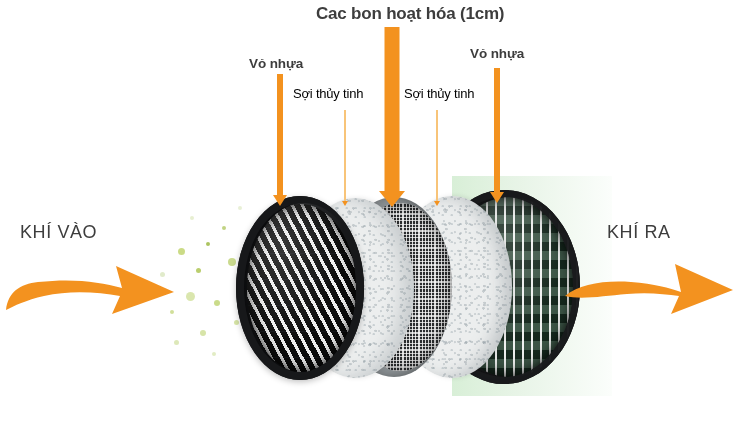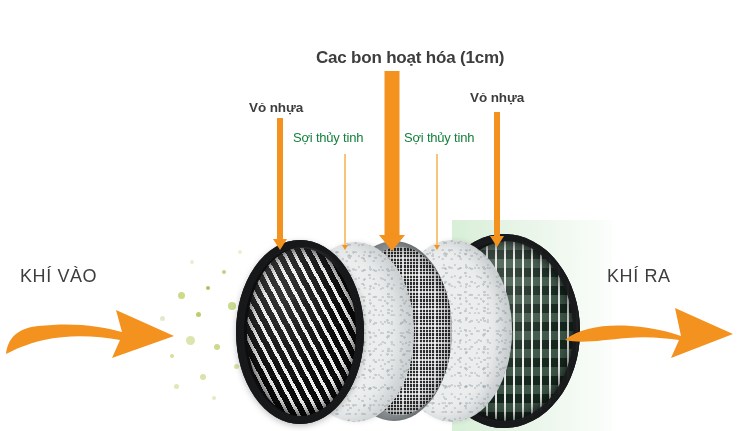--- a/index.html
+++ b/index.html
@@ -1,24 +1,24 @@
 <!DOCTYPE html>
 <html><head>
 <meta charset="utf-8">
 <style>
   html,body{margin:0;padding:0;background:#fff;}
   body{width:750px;height:431px;position:relative;overflow:hidden;
        font-family:"Liberation Sans","DejaVu Sans",sans-serif;}
-  .stage{position:absolute;inset:0;margin-top:44px;}
+  .stage{position:absolute;inset:0;}
 
   
   .lbl{position:absolute;white-space:nowrap;color:#3d3d3d;}
   .lbl-title{font-size:17px;font-weight:bold;letter-spacing:-.2px;}
   .lbl-bold{font-size:13.5px;font-weight:bold;letter-spacing:-.1px;}
-  .lbl-reg{font-size:13px;font-weight:normal;color:#15803d;letter-spacing:-.2px;}
+  .lbl-reg{font-size:13px;font-weight:normal;color:#000000;letter-spacing:-.2px;}
   .lbl-flow{font-size:18px;font-weight:normal;color:#3d3d3d;letter-spacing:.6px;}
 
   
   .ptr{position:absolute;}
   .ptr .shaft{position:absolute;left:50%;transform:translateX(-50%);top:0;
               background:#F3921F;}
   .ptr .head{position:absolute;left:50%;transform:translateX(-50%);
              width:0;height:0;border-left:7px solid transparent;
              border-right:7px solid transparent;border-top:11px solid #F3921F;}
   .ptr.thin .shaft{background:#F8C479;}

